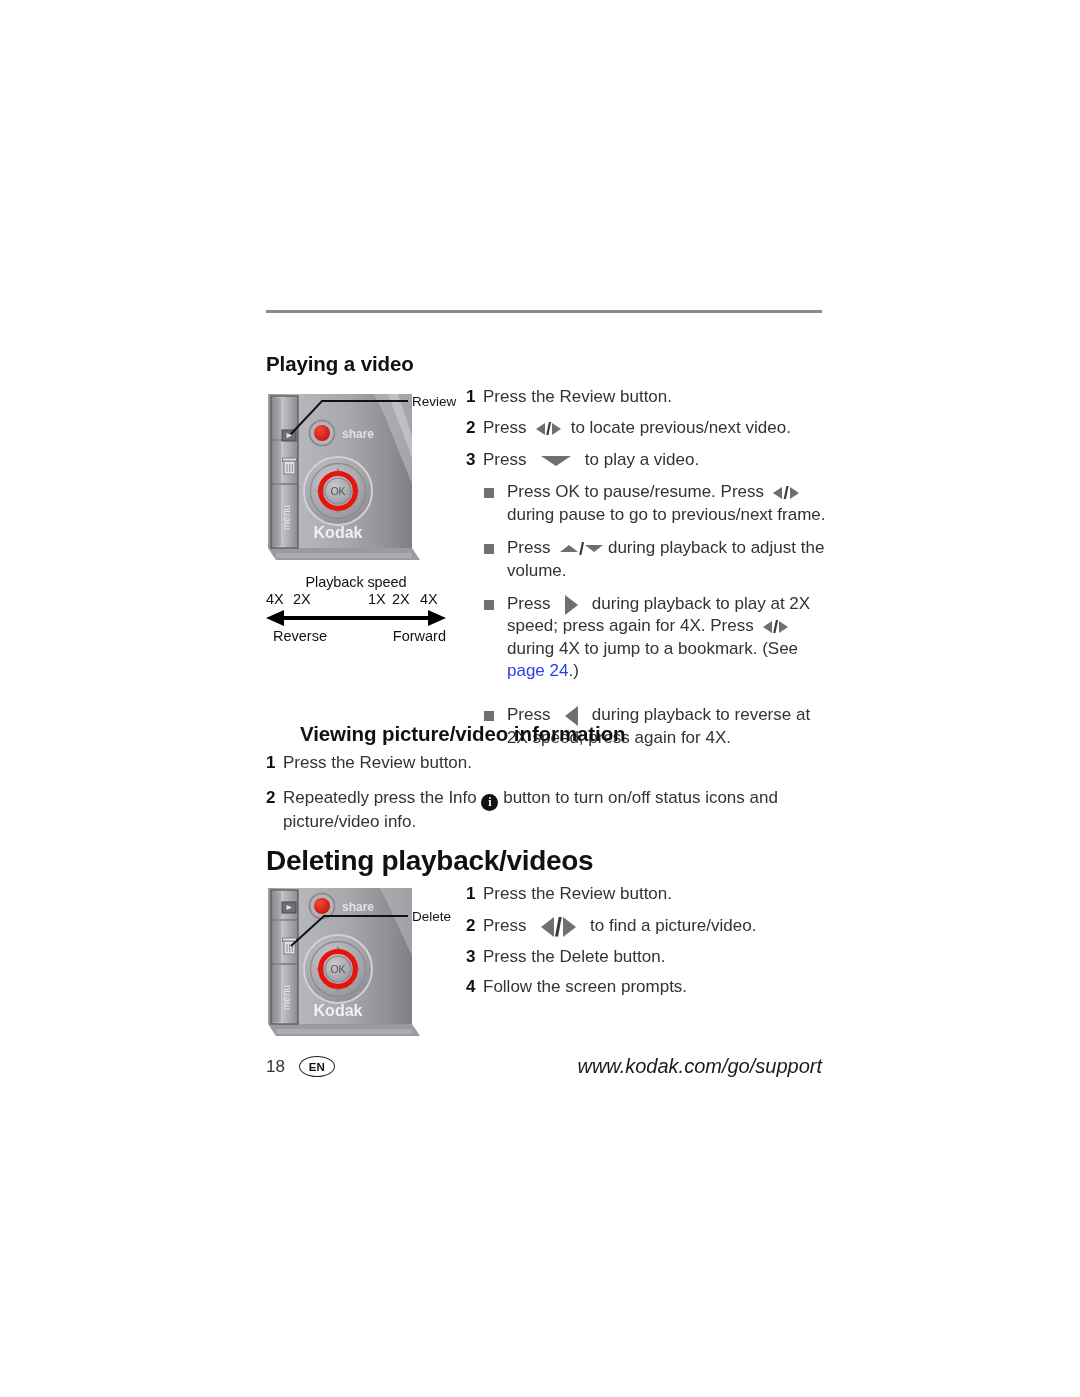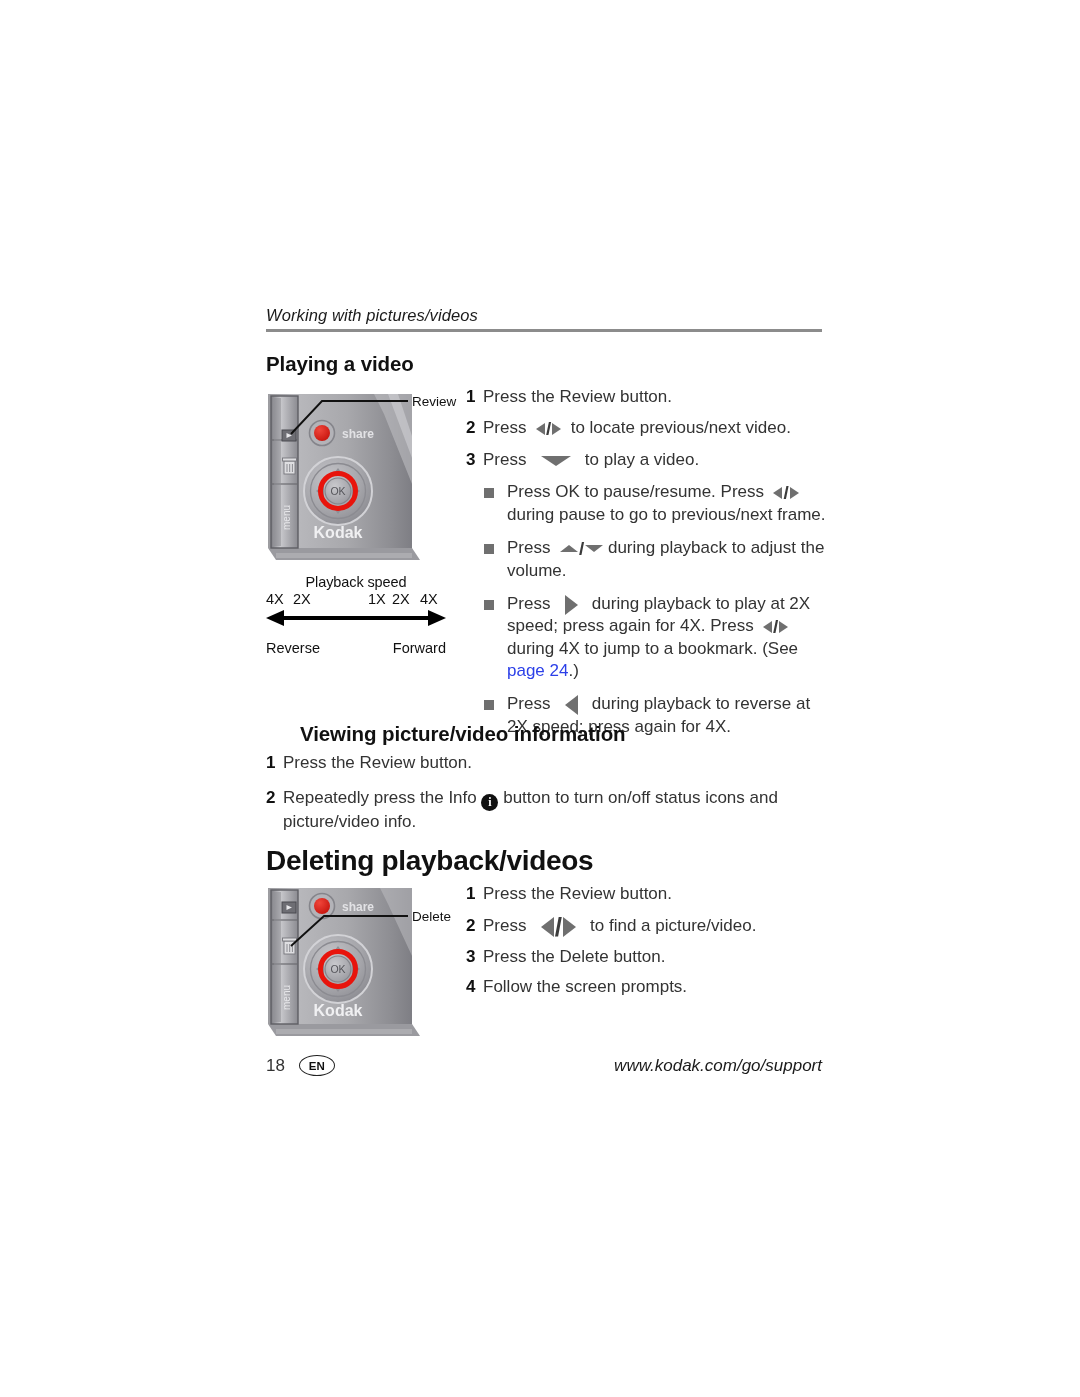--- a/index.html
+++ b/index.html
@@ -226,22 +226,23 @@
     border-bottom: 8px solid transparent;
     border-left: 18px solid #000000;
   }
   .speed-ends {
     position: relative;
     height: 18px;
     margin-top: 2px;
   }
   .speed-ends span {
     position: absolute;
-    top: 12px;
+    top: 0;
     font-size: 14.5px;
+    margin-left: 7px;
   }
 
   
   .camera-wrap { position: absolute; }
   .callout-label {
     position: absolute;
     font-size: 13.5px;
     color: #111111;
     white-space: nowrap;
   }
@@ -270,31 +271,30 @@
     color: #111111;
     display: flex;
     align-items: center;
     justify-content: center;
     letter-spacing: .2px;
     text-align: center;
   }
   .footer-url {
     margin-left: auto;
     font-style: italic;
-    font-size: 17px;
+    font-size: 20px;
     color: #1a1a1a;
   }
 </style>
 </head>
 <body>
 
 <div class="page">
 
   <div class="running-header">
-    <div class="running-header-text">Working with pictures/videos</div>
     <div class="header-rule"></div>
   </div>
 
   <div class="h2" style="left:266px; top:352px;">Playing a video</div>
 
   <div class="camera-wrap" style="left:262px; top:388px; width:200px; height:180px;">
     <svg width="200" height="180" viewBox="0 0 200 180">
       <defs>
         <linearGradient id="bodyGradA" x1="0" y1="0" x2="1" y2="0">
           <stop offset="0%" stop-color="#9c9ca0"></stop>
@@ -444,21 +444,21 @@
 
       <div class="sub-item" style="margin-bottom:11px;">
         <div class="bullet-sq"></div>
         <div class="sub-body">
           <span>Press</span>
           <span class="pair">&nbsp;<span class="ar ar-up"></span><span class="slash">/</span><span class="ar ar-down"></span></span>
           <span>during playback to adjust the volume.</span>
         </div>
       </div>
 
-      <div class="sub-item" style="margin-bottom:11px;">
+      <div class="sub-item" style="margin-bottom:22px;">
         <div class="bullet-sq"></div>
         <div class="sub-body">
           <span>Press</span>
           <span class="pair">&nbsp;&nbsp;<span class="ar ar-big-right"></span>&nbsp;&nbsp;</span>
           <span>during playback to play at 2X speed; press again for 4X. Press</span>
           <span class="pair">&nbsp;<span class="ar ar-left"></span><span class="slash">/</span><span class="ar ar-right"></span>&nbsp;</span>
           <span>during 4X to jump to a bookmark. (See </span><span class="link">page 24</span><span>.)</span>
         </div>
       </div>
 

